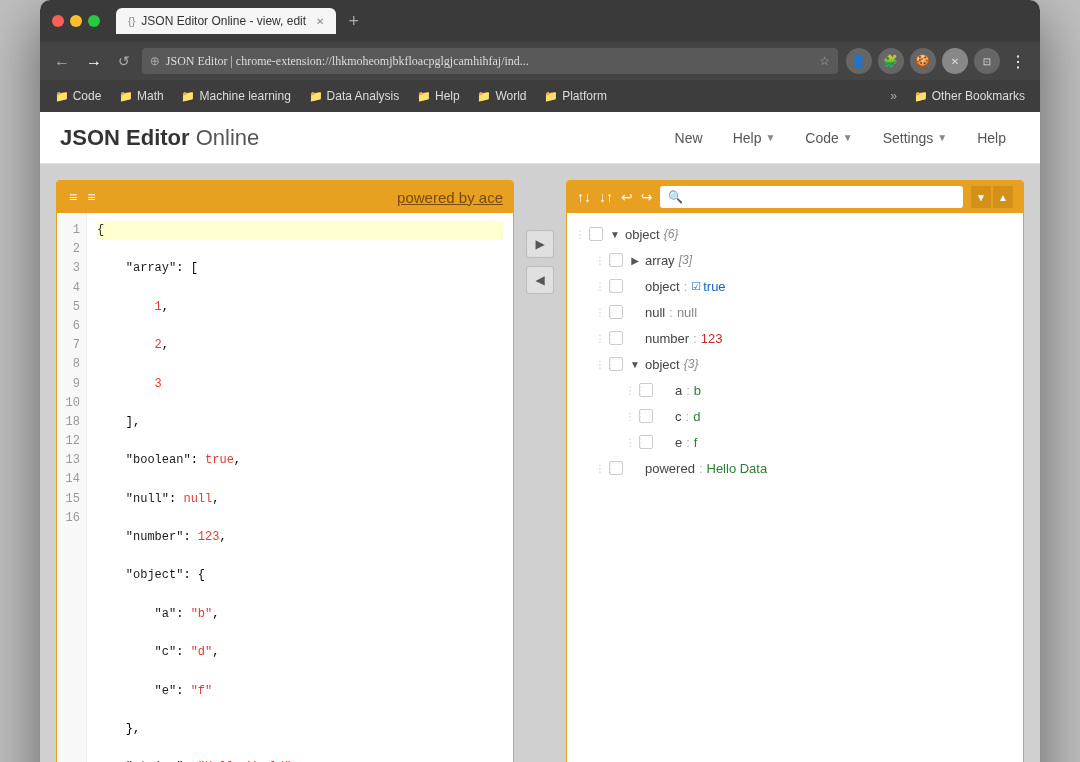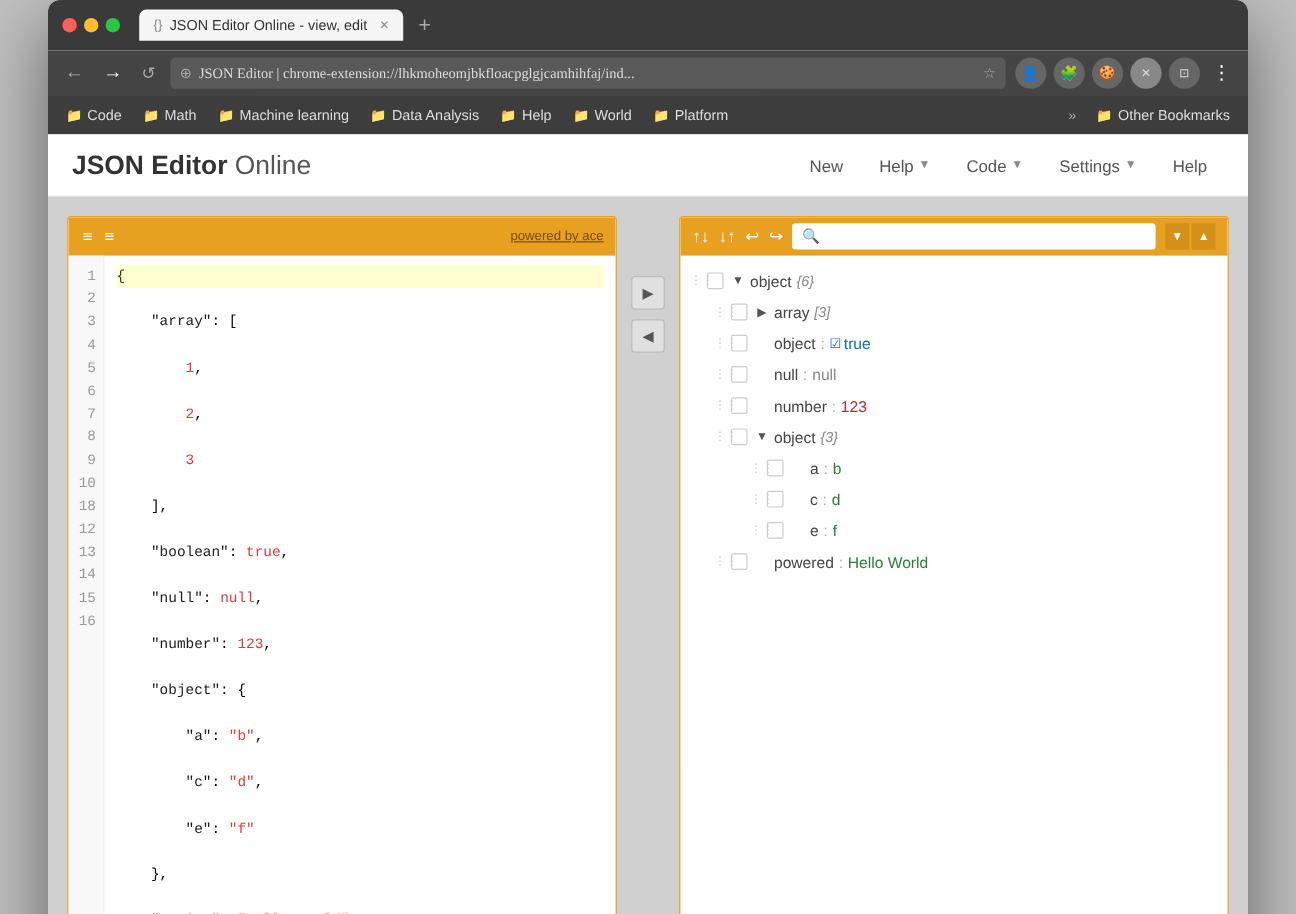--- a/index.html
+++ b/index.html
@@ -201,21 +201,21 @@
       min-height: 32px;
     }
     .code-toolbar-left { display: flex; gap: 6px; align-items: center; }
     .toolbar-icon-btn {
       color: #fff;
       font-size: 14px;
       cursor: pointer;
       padding: 2px;
     }
     .powered-link {
-      font-size: 11px;
+      font-size: 15px;
       color: #7a4a00;
       text-decoration: underline;
       cursor: pointer;
     }
     .code-area {
       flex: 1;
       display: flex;
       overflow: hidden;
     }
     .line-numbers {
@@ -605,21 +605,21 @@
           <span class="tree-separator">:</span>
           <span class="tree-val-string">f</span>
         </div>
 
         <div class="tree-row" style="padding-left: 28px;">
           <span class="drag-handle">⋮⋮</span>
           <div class="tree-checkbox"></div>
           <span class="tree-toggle" style="width:16px;"></span>
           <span class="tree-key">powered</span>
           <span class="tree-separator">:</span>
-          <span class="tree-val-string">Hello World</span>
+          <span class="tree-val-string">Hello Data</span>
         </div>
 
       </div>
     </div>
 
   </div>
 
 </div>
 
 </body></html>

